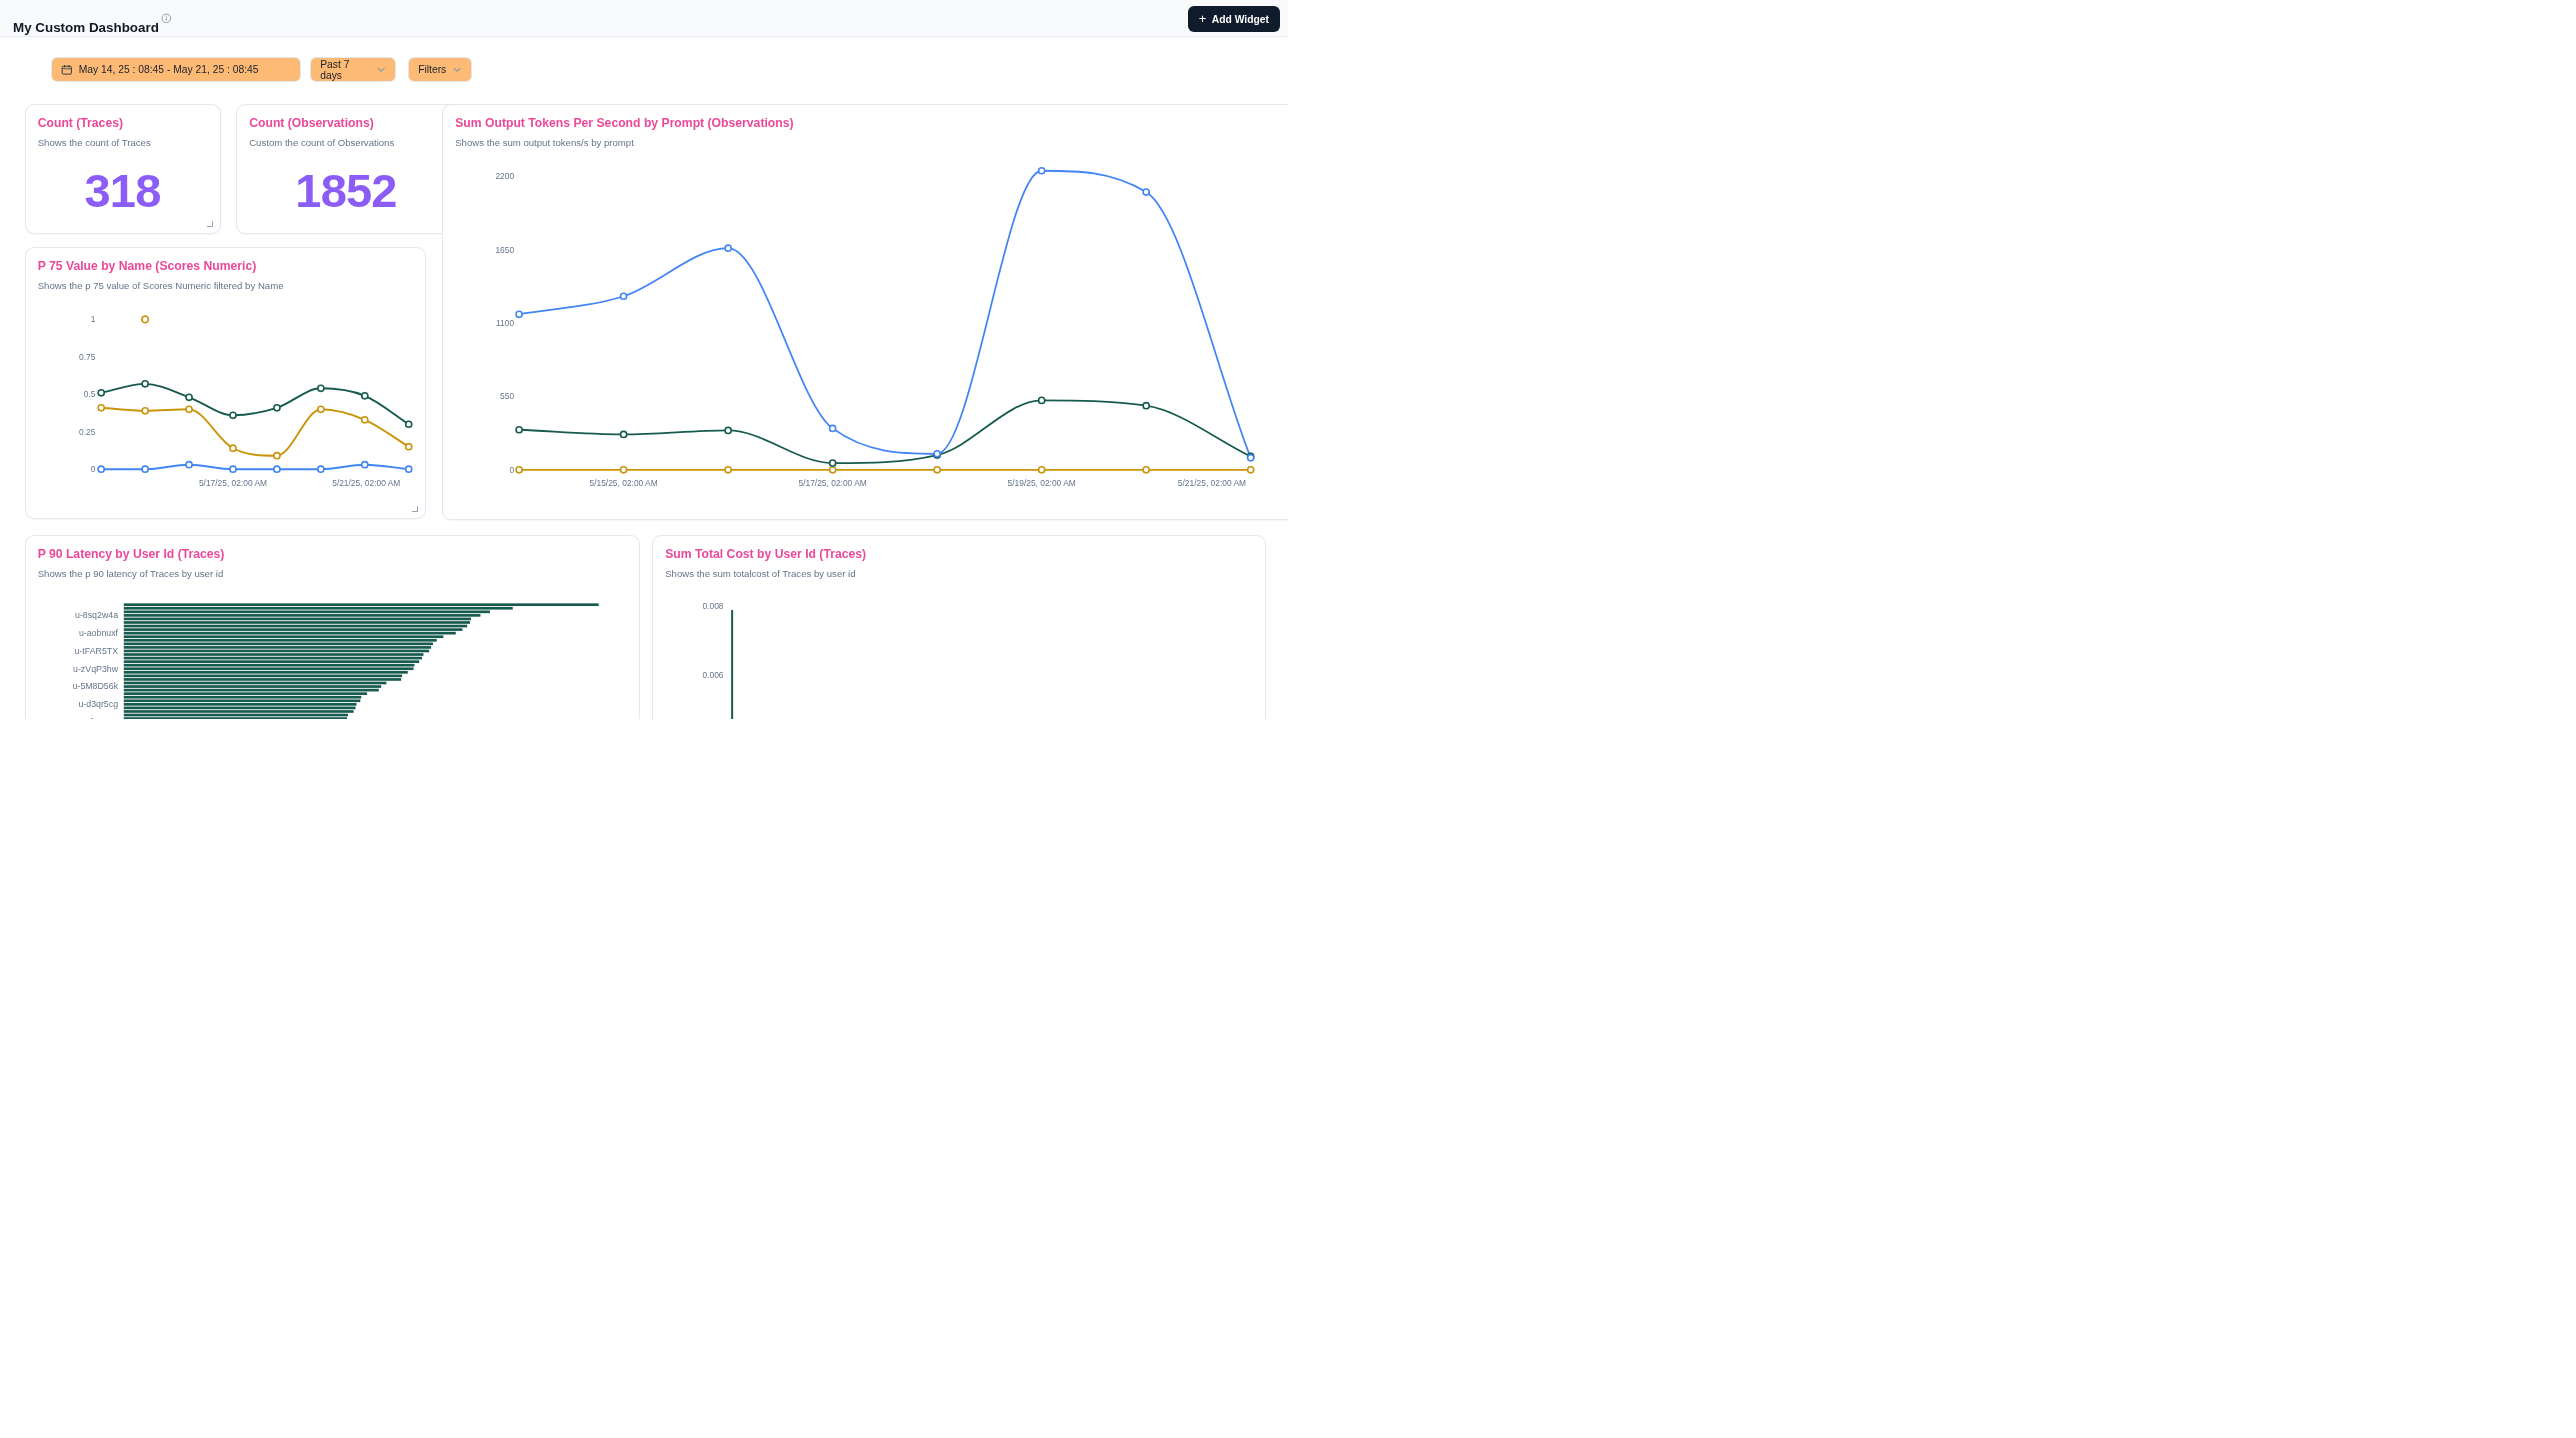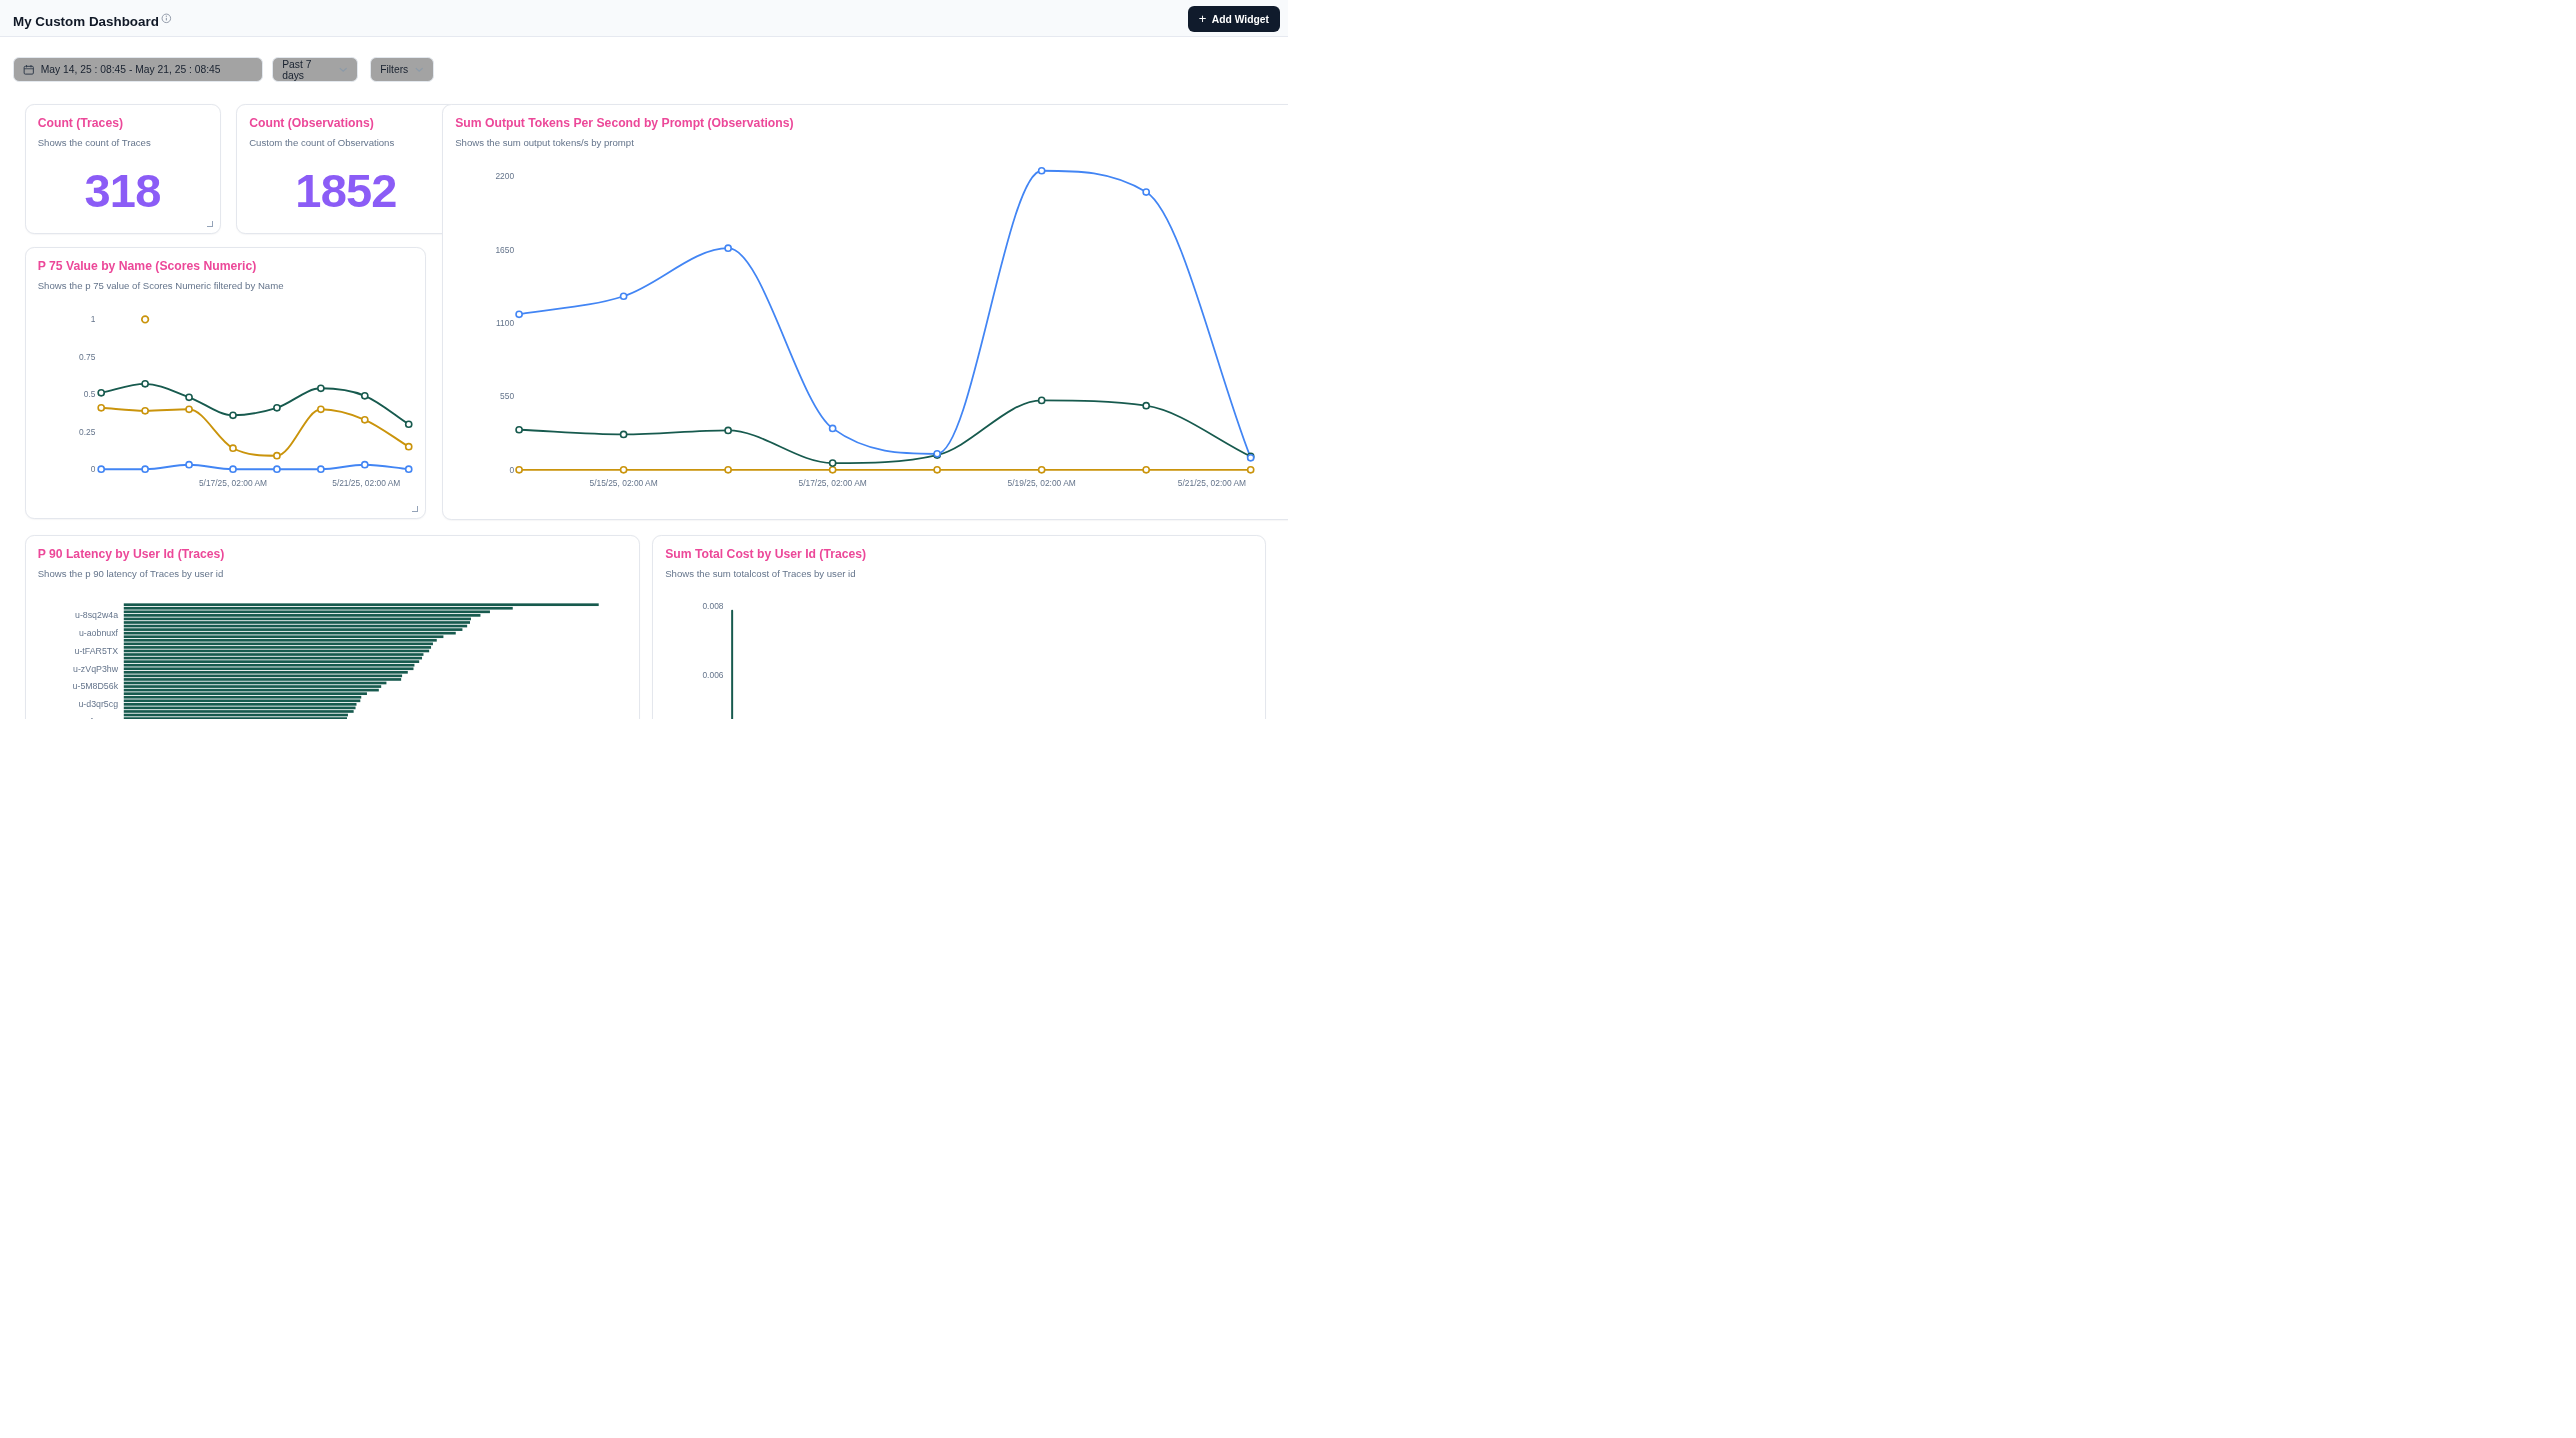--- a/index.html
+++ b/index.html
@@ -3,30 +3,30 @@
 <meta charset="utf-8">
 <style>
   html,body{margin:0;padding:0;}
   body{
     width:1288px;height:719px;overflow:hidden;background:#ffffff;
     font-family:"Liberation Sans",sans-serif;color:#1a2330;position:relative;
   }
   
   .topbar{position:absolute;left:0;top:0;width:100%;height:37px;background:#f8fafc;
     border-bottom:0.8px solid #e6e9f0;box-sizing:border-box;}
-  .page-title{position:absolute;left:13px;top:14px;font-size:13.4px;font-weight:700;color:#101826;text-align:center;}
+  .page-title{position:absolute;left:13px;top:20px;font-size:13.4px;font-weight:700;color:#101826;text-align:center;}
   .info-ic{position:absolute;left:161px;top:13px;width:10.7px;height:10.7px;}
   .btn-dark{position:absolute;right:8.4px;top:6.1px;height:26px;padding:0 10.7px;background:#101b2c;
     border:none;border-radius:6.1px;color:#fff;font-size:10.3px;font-weight:600;
     font-family:"Liberation Sans",sans-serif;display:flex;align-items:center;gap:5.4px;cursor:pointer;}
   .btn-dark .plus{font-size:13px;font-weight:400;line-height:1;margin-top:-0.8px;}
   
-  .pill{position:absolute;top:57px;height:25px;background:#a3a3a3;border:0.8px solid #e3e8ee;
+  .pill{position:absolute;top:57px;height:25px;background:#fdba74;border:0.8px solid #e3e8ee;
     border-radius:6.1px;box-sizing:border-box;display:flex;align-items:center;gap:6.1px;
-    padding:0 9.2px;font-size:10.3px;color:#18212f;cursor:pointer;}
+    padding:0 9.2px;font-size:10.3px;color:#18212f;cursor:pointer;margin-left:38px;}
   .pill svg{flex:0 0 auto;}
   
   .card{position:absolute;background:#fff;border:0.8px solid #e4e7ed;border-radius:9.2px;
     box-sizing:border-box;box-shadow:0 0.8px 1.5px rgba(16,24,40,.04);overflow:hidden;}
   .card-title{position:absolute;left:12.2px;top:10.7px;right:12.2px;font-size:12.2px;font-weight:600;
     color:#ec4899;white-space:nowrap;overflow:hidden;}
   .card-sub{position:absolute;left:12.2px;top:32px;right:12.2px;font-size:9.6px;color:#64748b;white-space:nowrap;}
   .bignum{position:absolute;left:0;right:0;top:58px;text-align:center;font-size:47px;
     font-weight:700;color:#8b5cf6;letter-spacing:-0.8px;}
   .corner{position:absolute;right:6.1px;bottom:6.1px;width:5.4px;height:5.4px;

